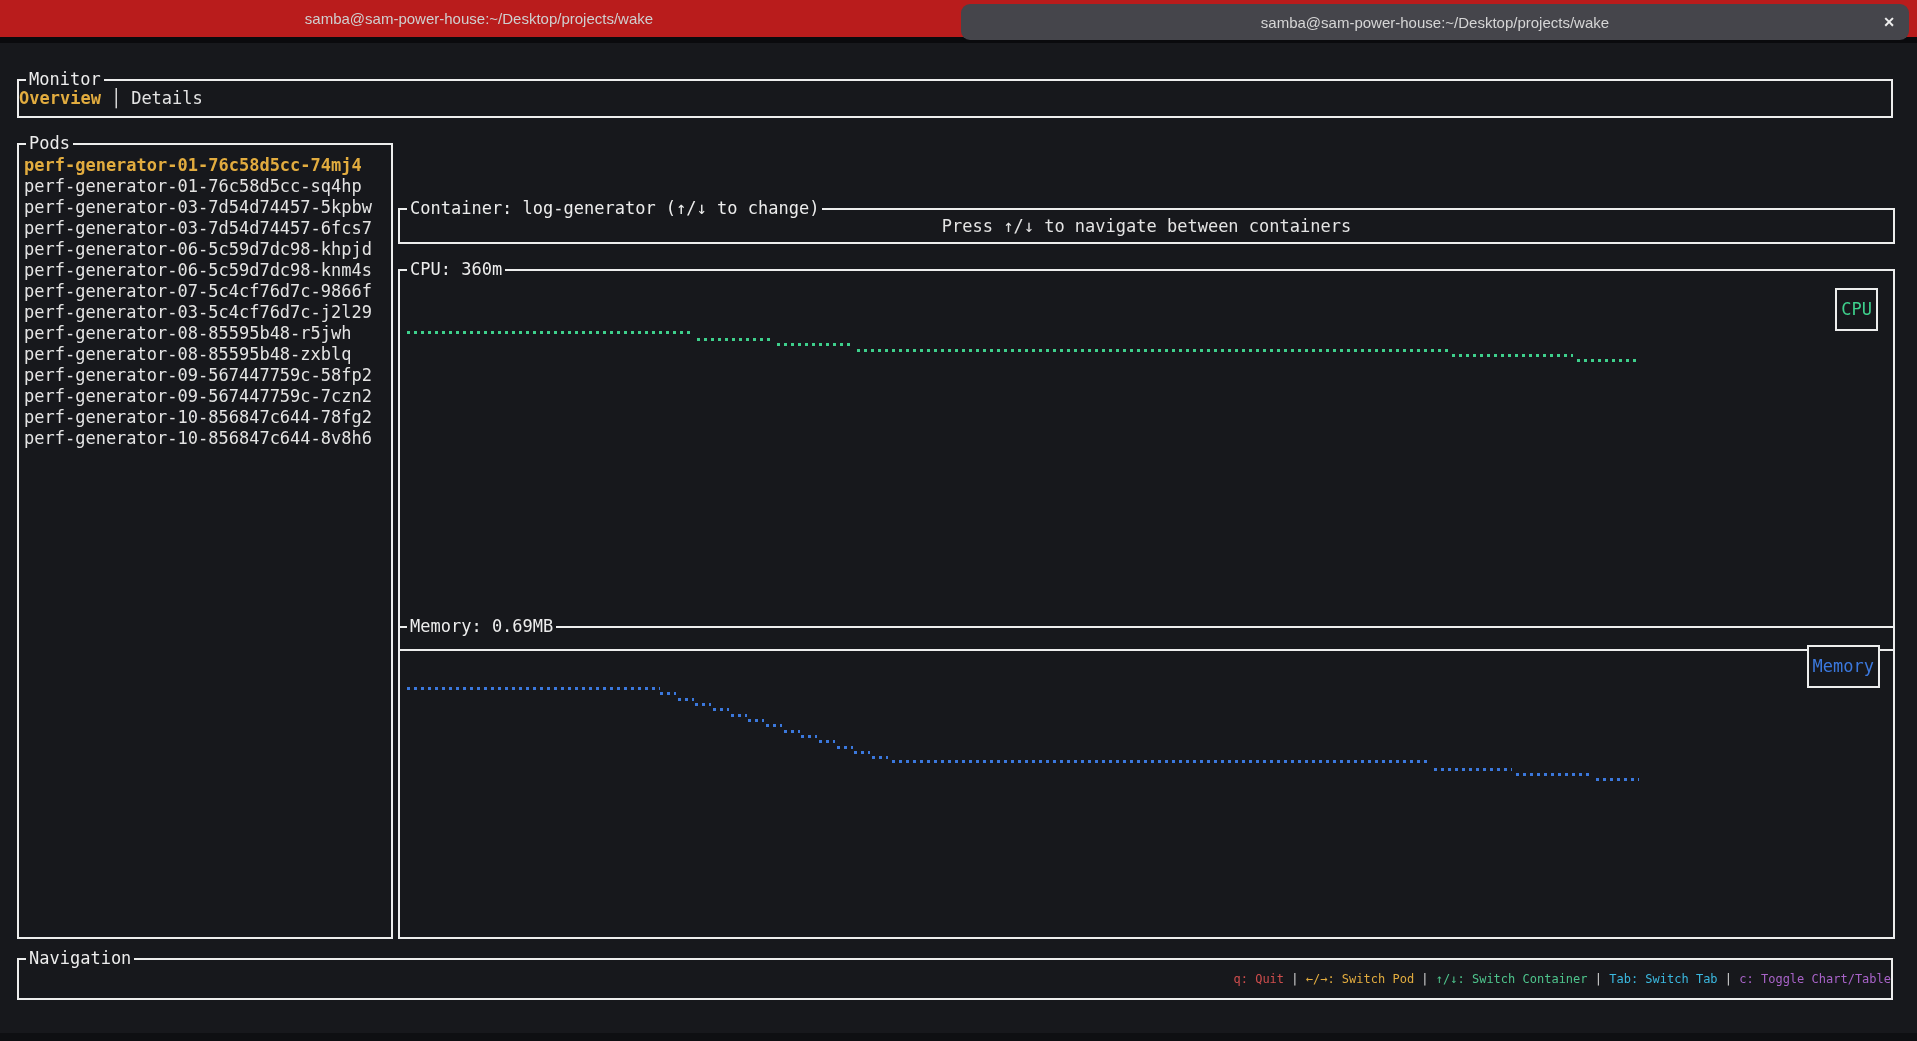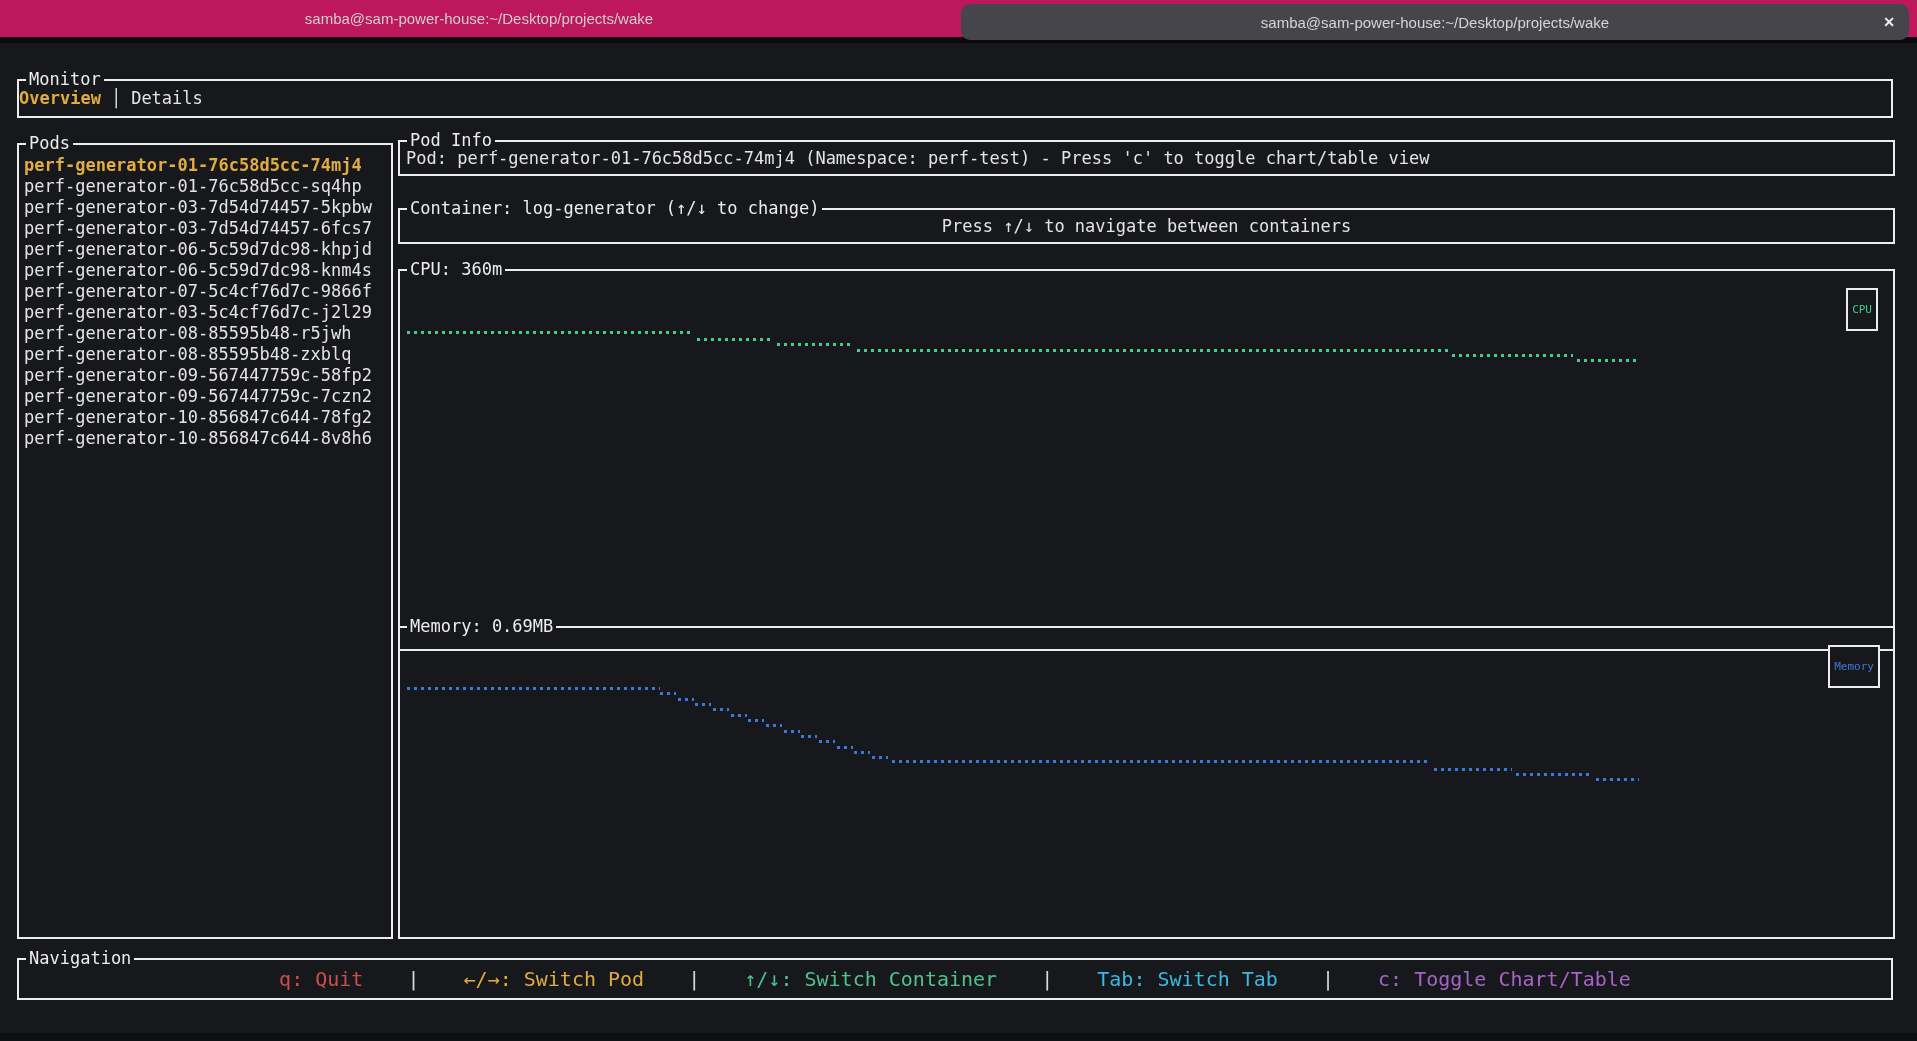--- a/index.html
+++ b/index.html
@@ -5,21 +5,21 @@
   * { margin:0; padding:0; box-sizing:border-box; }
   html,body { background:#0e0f12; }
   .screen{
     position:relative; width:1917px; height:1041px;
     background:#17181c; overflow:hidden;
     font-family:"DejaVu Sans Mono", monospace;
   }
   
   .topbar{
     position:absolute; left:0; top:0; width:1917px; height:43px;
-    background:#be185d; border-bottom:6px solid #0a0a0d; display:flex;
+    background:#b91c1c; border-bottom:6px solid #0a0a0d; display:flex;
   }
   .topbar-left{
     width:958px; display:flex; align-items:center; justify-content:center;
   }
   .topbar-title{
     color:#cfcfcf; font:15px "Liberation Sans", sans-serif;
   }
   .term-tab{
     position:relative; flex:1; margin:4px 8px 0 3px; height:36px;
     background:#45454b; border-radius:9px;
@@ -66,28 +66,28 @@
   }
   .pod-item.selected{ color:var(--yellow,#e2ac3f); font-weight:bold; }
 
   .chartarea{ position:absolute; left:0; top:0; right:0; bottom:0; }
   .seg{
     position:absolute; height:3px;
     background:repeating-linear-gradient(90deg, var(--c) 0 3px, transparent 3px 7px);
   }
   .legendbox{
     position:absolute; top:17px; border:2px solid var(--border,#ededed);
-    padding:9px 4px; font-size:11px; line-height:21px; background:#17181c;
+    padding:9px 4px; font-size:17px; line-height:21px; background:#17181c;
   }
   .legend-cpu{ right:15px; color:var(--green,#3ed08c); }
   .legend-memory{ right:13px; color:var(--blue,#3b78dd); }
 
   .navrow{
-    height:100%; display:flex; align-items:center; justify-content:center;
-    font-size:20px; line-height:21px; white-space:pre;gap:32px;
+    height:100%; display:flex; align-items:center; justify-content:flex-end;
+    font-size:12px; line-height:21px; white-space:pre;
   }
   .nav-sep{ color:#d8d8d8; }
 
   .bottomstrip{
     position:absolute; left:0; bottom:0; width:1917px; height:8px;
     background:#0e0f12;
   }
 </style>
 </head>
 <body>
@@ -126,24 +126,20 @@
         <div class="pod-item">perf-generator-03-5c4cf76d7c-j2l29</div>
         <div class="pod-item">perf-generator-08-85595b48-r5jwh</div>
         <div class="pod-item">perf-generator-08-85595b48-zxblq</div>
         <div class="pod-item">perf-generator-09-567447759c-58fp2</div>
         <div class="pod-item">perf-generator-09-567447759c-7czn2</div>
         <div class="pod-item">perf-generator-10-856847c644-78fg2</div>
         <div class="pod-item">perf-generator-10-856847c644-8v8h6</div>
       </div>
   </div>
 
-  <div class="panel panel-podinfo">
-    <span class="plabel">Pod Info</span>
-    <div class="singlerow">Pod: perf-generator-01-76c58d5cc-74mj4 (Namespace: perf-test) - Press 'c' to toggle chart/table view</div>
-  </div>
 
   <div class="panel panel-container">
     <span class="plabel">Container: log-generator (↑/↓ to change)</span>
     <div class="singlerow centered">Press ↑/↓ to navigate between containers</div>
   </div>
 
   <div class="panel panel-cpu">
     <span class="plabel">CPU: 360m</span>
     <div class="chartarea" id="cpu-chart">
         <div class="seg" style="left: 7px; top: 60px; width: 285px; --c: #3ed08c;"></div>

